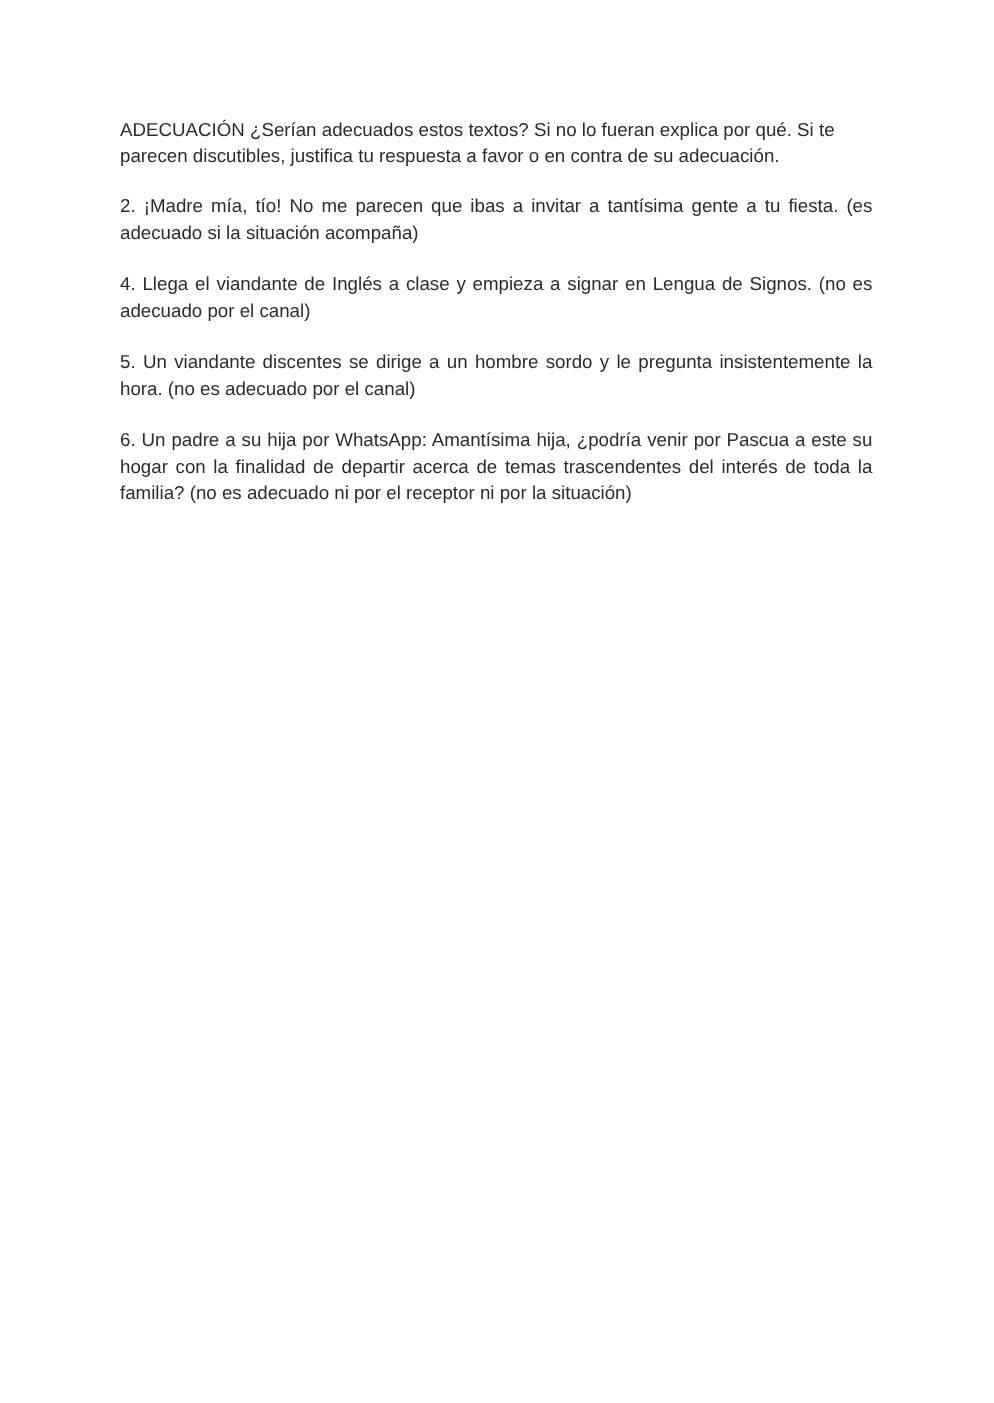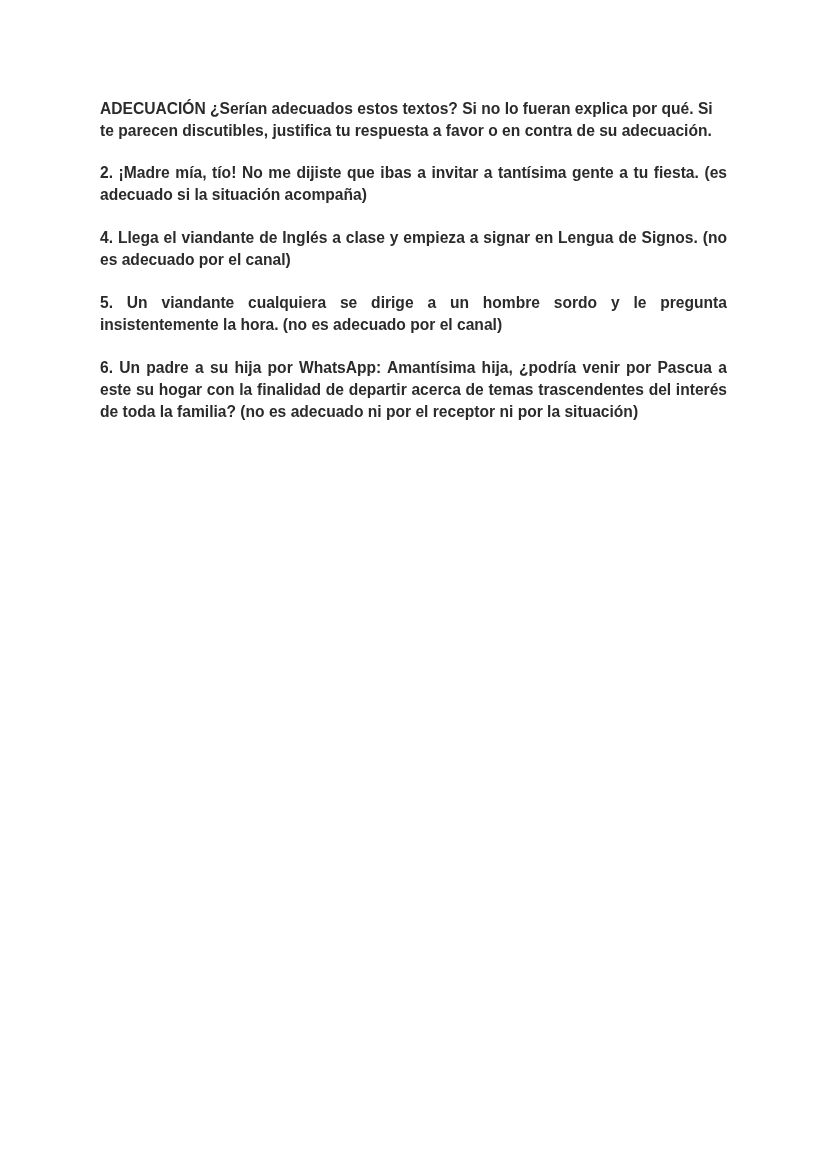--- a/index.html
+++ b/index.html
@@ -19,21 +19,20 @@
       position: absolute;
       left: 100px;
       top: 98px;
       width: 627px;
       font-size: 15.6px;
       line-height: 22px;
     }
     .para {
       margin: 0 0 21px 0;
       text-align: justify;
-      font-weight: bold;
     }
     .para.intro {
       text-align: left;
       margin-bottom: 20px;
     }
     .item1 {
       text-indent: 12px;
     }
     .label {
       display: inline;
@@ -41,30 +40,30 @@
   </style>
 </head>
 <body>
 
 <div class="page">
   <p class="para intro">ADECUACIÓN ¿Serían adecuados estos textos? Si no lo fueran explica por qué. Si te parecen discutibles, justifica tu respuesta a favor o en contra de su adecuación.</p>
 
 
   <p class="para">
     <span class="label">2.</span>
-    <span>¡Madre mía, tío! No me dijiste que ibas a invitar a tantísima gente a tu fiesta. (es adecuado si la situación acompaña)</span>
+    <span>¡Madre mía, tío! No me parecen que ibas a invitar a tantísima gente a tu fiesta. (es adecuado si la situación acompaña)</span>
   </p>
 
   <p class="para">
     <span class="label">4.</span>
     <span>Llega el viandante de Inglés a clase y empieza a signar en Lengua de Signos. (no es adecuado por el canal)</span>
   </p>
 
   <p class="para">
     <span class="label">5.</span>
-    <span>Un viandante cualquiera se dirige a un hombre sordo y le pregunta insistentemente la hora. (no es adecuado por el canal)</span>
+    <span>Un viandante discentes se dirige a un hombre sordo y le pregunta insistentemente la hora. (no es adecuado por el canal)</span>
   </p>
 
   <p class="para">
     <span class="label">6.</span>
     <span>Un padre a su hija por WhatsApp: Amantísima hija, ¿podría venir por Pascua a este su hogar con la finalidad de departir acerca de temas trascendentes del interés de toda la familia? (no es adecuado ni por el receptor ni por la situación)</span>
   </p>
 </div>
 
 </body></html>

